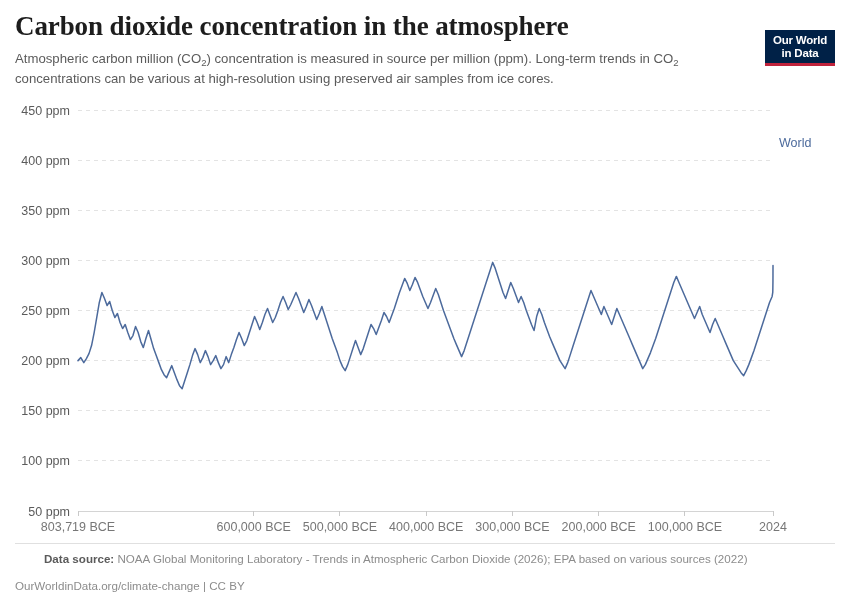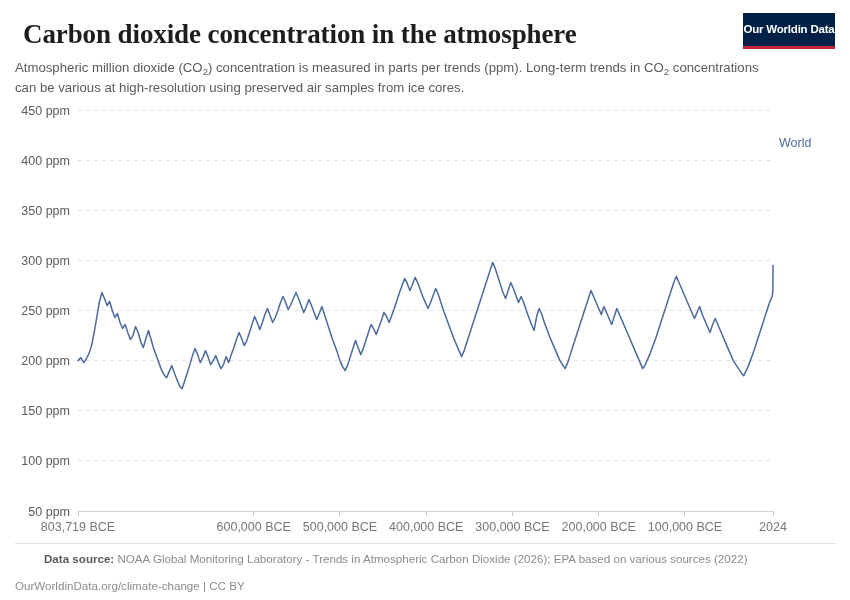--- a/index.html
+++ b/index.html
@@ -29,21 +29,21 @@
     top: 10px;
     width: 820px;
   }
   .title {
     font-family: "Liberation Serif", serif;
     font-size: 27px;
     font-weight: 700;
     color: #1d1d1d;
     letter-spacing: -0.1px;
     line-height: 32px;
-    margin: 8px;
+    margin: 0;
     padding: 0;
     max-width: 740px;
   }
   .subtitle {
     font-family: "Liberation Sans", sans-serif;
     font-size: 13.2px;
     line-height: 19px;
     color: #5b5b5b;
     margin: 7px 0 0 0;
     max-width: 745px;
@@ -53,28 +53,28 @@
     font-size: 9.5px;
     vertical-align: baseline;
     position: relative;
     top: 2.5px;
   }
 
   
   .logo {
     position: absolute;
     right: 15px;
-    top: 13px;
-    width: 92px;
+    top: 30px;
+    width: 70px;
     height: 36px;
     background: #002147;
     border-bottom: 3px solid #c0233c;
     box-sizing: border-box;
     display: flex;
-    flex-direction: row;
+    flex-direction: column;
     align-items: center;
     justify-content: center;
     line-height: 12.5px;
   }
   .logo-line {
     color: #ffffff;
     font-family: "Liberation Sans", sans-serif;
     font-size: 11.5px;
     font-weight: 700;
     letter-spacing: -0.2px;
@@ -161,21 +161,21 @@
   }
 </style>
 </head>
 <body>
 
 <div class="page">
 
   <div class="header">
     <h1 class="title">Carbon dioxide concentration in the atmosphere</h1>
     <p class="subtitle">
-      <span>Atmospheric million dioxide (CO</span><sub>2</sub><span>) concentration is measured in parts per trends (ppm). Long-term trends in CO</span><sub>2</sub><span> concentrations can be various at high-resolution using preserved air samples from ice cores.</span>
+      <span>Atmospheric carbon million (CO</span><sub>2</sub><span>) concentration is measured in source per million (ppm). Long-term trends in CO</span><sub>2</sub><span> concentrations can be various at high-resolution using preserved air samples from ice cores.</span>
     </p>
   </div>
 
   <div class="logo">
     <span class="logo-line">Our World</span>
     <span class="logo-line">in Data</span>
   </div>
 
   <div class="chart-wrap">
     <svg class="chart-svg" id="chart-svg" width="850" height="445" viewBox="0 0 850 445">

